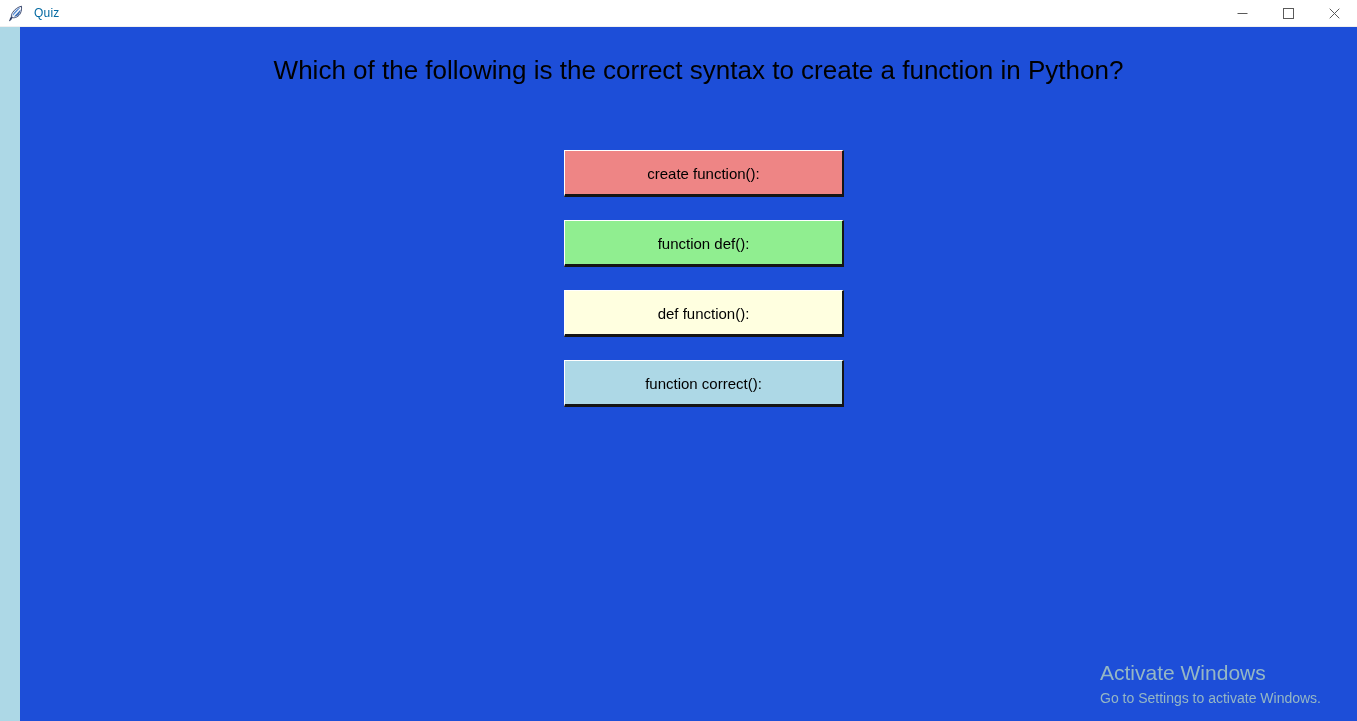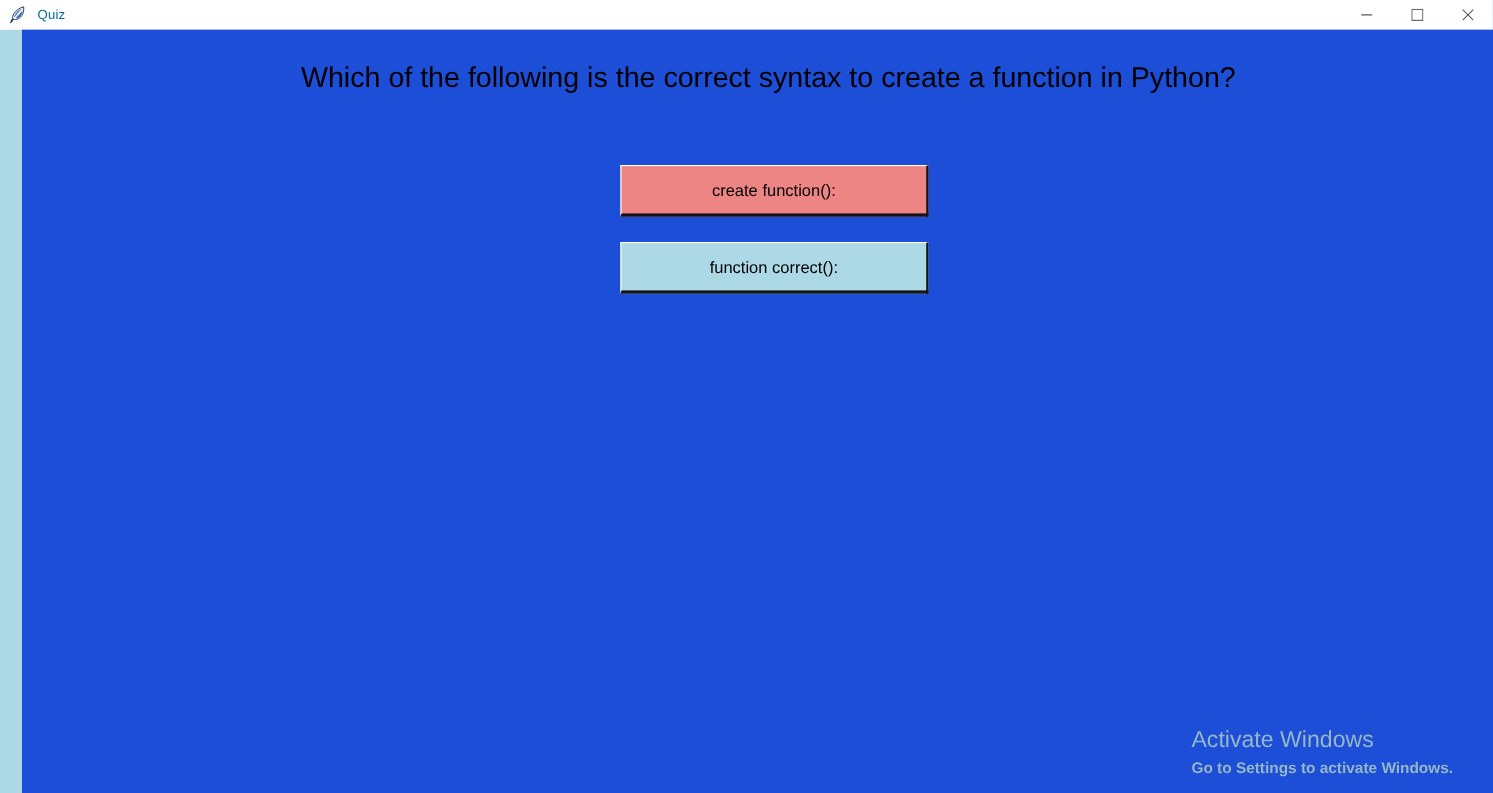--- a/index.html
+++ b/index.html
@@ -124,21 +124,20 @@
   .wm-title {
     font-size: 21px;
     line-height: 26px;
     color: #95b7c4;
   }
   .wm-sub {
     font-size: 14px;
     line-height: 20px;
     color: #95b7c4;
     margin-top: 2px;
-    font-weight: bold;
   }
 </style>
 </head>
 <body>
 
 <div class="titlebar">
   <span class="app-icon">
     <svg width="18" height="18" viewBox="0 0 18 18">
       <path d="M14.5 2.2 C11 3 7.6 5.4 5.7 8.4 C4.6 10.1 4.2 11.6 4.4 12.9 L3.0 15.2 L3.9 15.8 L5.3 13.5 C6.5 14.0 8.0 13.8 9.7 13.0 C13.0 11.4 15.0 7.6 14.5 2.2 Z" fill="#ffffff" stroke="#2b3a63" stroke-width="0.9"></path>
       <path d="M13.6 3.4 C10.9 4.3 8.3 6.3 6.7 8.8 C5.9 10.1 5.5 11.3 5.6 12.3 L12.0 5.2 Z" fill="#5b8fd6"></path>
@@ -167,20 +166,22 @@
     </button>
   </div>
 </div>
 
 <div class="content">
 
   <div class="question">Which of the following is the correct syntax to create a function in Python?</div>
 
   <div class="answers">
     <button class="answer-btn" style="background-color: rgb(238, 133, 133);">create function():</button>
+    <button class="answer-btn" style="background-color: rgb(144, 238, 144);">function def():</button>
+    <button class="answer-btn" style="background-color: rgb(255, 255, 224);">def function():</button>
     <button class="answer-btn" style="background-color: rgb(173, 216, 230);">function correct():</button>
   </div>
 
   <div class="watermark">
     <div class="wm-title">Activate Windows</div>
     <div class="wm-sub">Go to Settings to activate Windows.</div>
   </div>
 
 </div>
 

